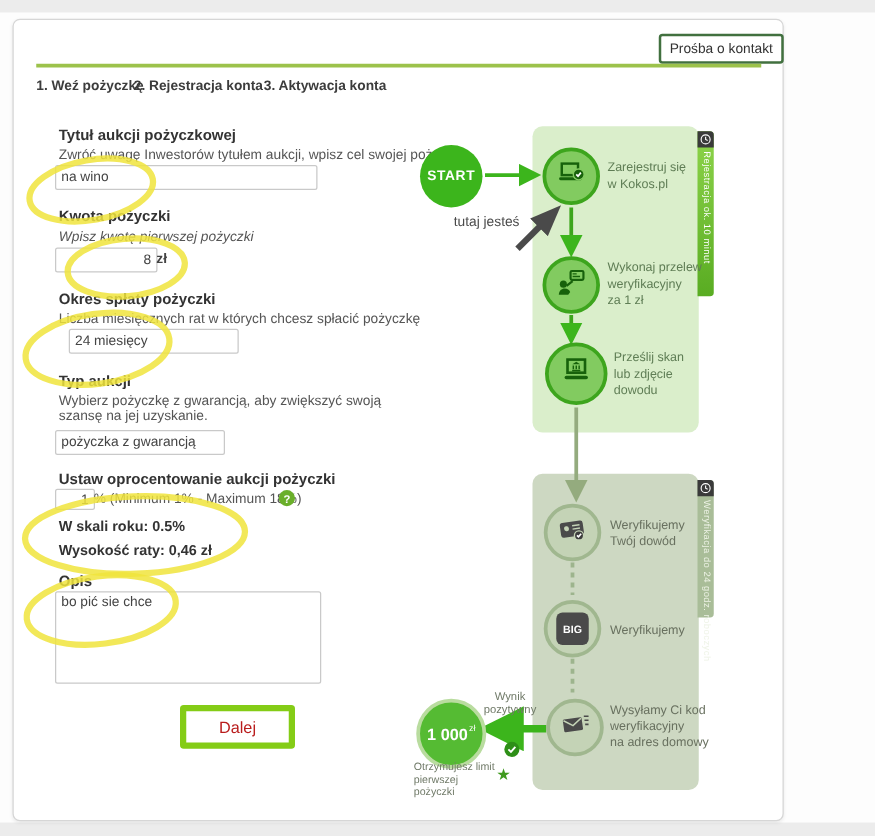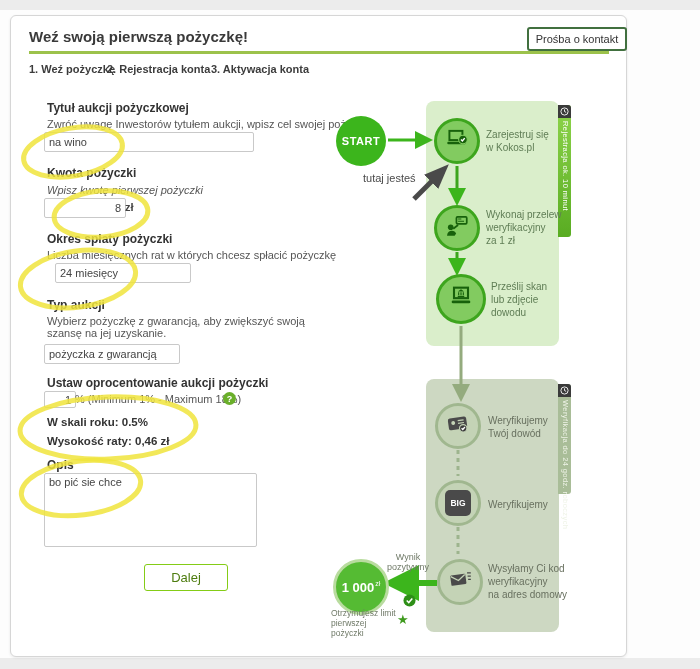--- a/index.html
+++ b/index.html
@@ -17,22 +17,22 @@
   
   .flabel{font-size:12px;font-weight:bold;color:#333;}
   .fdesc{font-size:11px;color:#555;}
   .finput{position:absolute;height:18px;border:1px solid #c9c9c9;border-radius:2px;
     font-size:11px;color:#444;padding:0 4px;background:#fff;font-family:inherit;}
   textarea.finput{resize:none;padding:2px 4px;}
   .unit{font-size:11px;color:#444;font-weight:bold;}
   .rate-strong{font-size:11.5px;color:#333;font-weight:600;}
   .qmark{width:13px;height:13px;border-radius:50%;background:#6aaf2a;color:#fff;
     font-size:9px;font-weight:bold;display:flex;align-items:center;justify-content:center;cursor:pointer;}
-  .next-btn{left:133px;top:548px;width:82px;height:25px;background:#fff;border:1px solid #84cc16;
-    border-radius:3px;font-size:13px;color:#4d7c0f;display:flex;align-items:center;justify-content:center;cursor:pointer;}
+  .next-btn{left:133px;top:548px;width:82px;height:25px;background:#fff;border:5px solid #84cc16;
+    border-radius:3px;font-size:13px;color:#b91c1c;display:flex;align-items:center;justify-content:center;cursor:pointer;}
   
   .panel-top{left:415px;top:85px;width:133px;height:245px;background:#daeecb;border-radius:8px;}
   .panel-bottom{left:415px;top:363px;width:133px;height:253px;background:#cdd8c2;border-radius:8px;}
   .vtab{width:13px;border-radius:0 3px 3px 0;z-index:1;}
   .vtab .tbadge{width:13px;height:13px;background:#3a3a3a;border-radius:0 3px 0 0;
     display:flex;align-items:center;justify-content:center;}
   .vtab .ttext{writing-mode:vertical-rl;font-size:7.5px;color:#fff;margin:3px 0 0 3px;letter-spacing:.4px;white-space:nowrap;}
   .tab-reg{left:547px;top:89px;height:132px;background:linear-gradient(#8ed44b,#59ac22);}
   .tab-ver{left:547px;top:368px;height:110px;background:#a9bd98;}
   .tab-ver .ttext{color:#eef3e6;}
@@ -58,21 +58,20 @@
   svg.overlay{position:absolute;left:0;top:0;width:615px;height:640px;pointer-events:none;z-index:1;}
   svg.hl{position:absolute;left:0;top:0;width:615px;height:640px;pointer-events:none;z-index:5;}
 </style>
 </head>
 <body>
 
 <div class="page-bg"></div>
 
 <div class="card">
 
-  <div class="abs page-title">Weź swoją pierwszą pożyczkę!</div>
   <div class="abs contact-btn">Prośba o kontakt</div>
   <div class="abs green-hr"></div>
 
   <div class="abs step-nav" style="left:18px;">1. Weź pożyczkę</div>
   <div class="abs step-nav" style="left:96px;">2. Rejestracja konta</div>
   <div class="abs step-nav" style="left:200px;">3. Aktywacja konta</div>
 
   <div class="abs flabel" style="left:36px;top:85px;">Tytuł aukcji pożyczkowej</div>
   <div class="abs fdesc" style="left:36px;top:102px;">Zwróć uwagę Inwestorów tytułem aukcji, wpisz cel swojej pożyczki</div>
   <input class="finput" style="left: 33px; top: 116px; width: 200px;" value="na wino">

